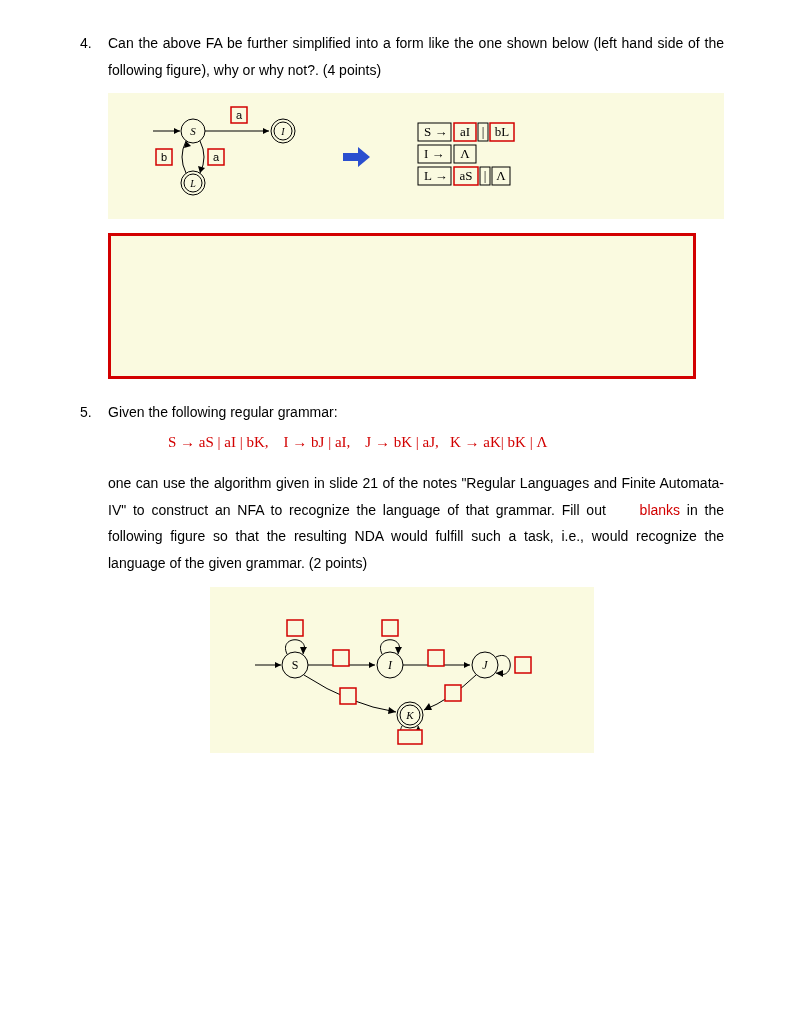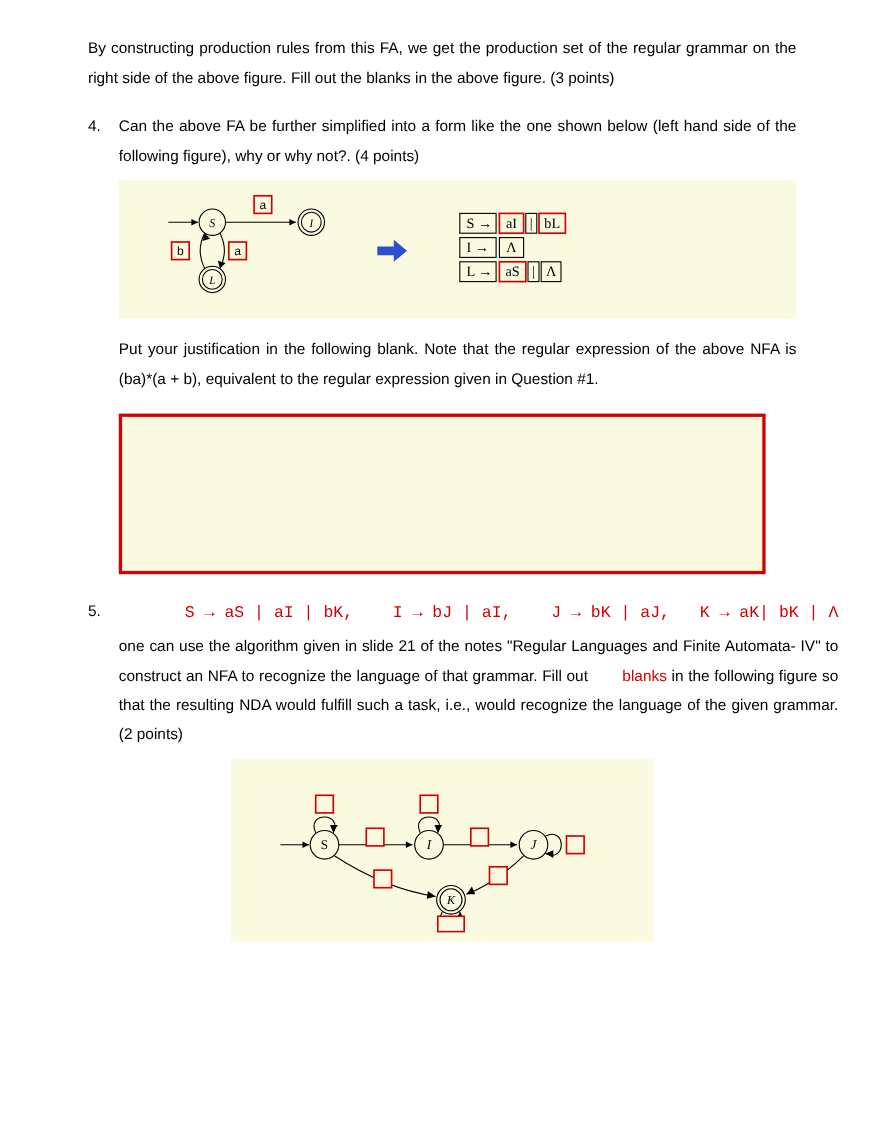--- a/index.html
+++ b/index.html
@@ -37,42 +37,41 @@
     padding: 8px 10px;
   }
   .answer-box {
     border: 3px solid #d20000;
     background: #fafae0;
     height: 140px;
     margin: 0 28px 20px 28px;
   }
   .red { color: #d20000; margin-left: 27px; }
   .grammar-rules {
-    margin: 2px 0 2px 60px;
+    margin: 2px 0 14px 60px;
     color: #d20000;
-    font-family: Liberation Mono, monospace;
+    font-family: Liberation Serif, serif;
     font-size: 15px;
     white-space: pre;
   }
   svg { display: block; }
   .redbox {
     fill: #fafae0;
     stroke: #d20000;
     stroke-width: 1.5;
   }
   .bluearrow {
     fill: #2a4fcf;
   }
 </style>
 </head>
 <body>
 
 <div class="page">
 
-  <div class="para">By constructing production rules from this FA, we get the production set of the regular grammar on the right side of the above figure. Fill out the blanks in the above figure. (3 points)</div>
 
   <div class="q-item">
     <div class="q-num">4.</div>
     <div class="q-body">Can the above FA be further simplified into a form like the one shown below (left hand side of the following figure), why or why not?.   (4 points)</div>
   </div>
 
   <div class="fig-wrap">
     <svg width="480" height="110" viewBox="0 0 480 110">
 
       <circle cx="75" cy="30" r="12" fill="#fafae0" stroke="#000" stroke-width="1"></circle>
@@ -130,27 +129,27 @@
         <rect x="336" y="66" width="24" height="18" class="redbox"></rect>
         <text x="348" y="79" text-anchor="middle">aS</text>
         <rect x="362" y="66" width="10" height="18" fill="#fafae0" stroke="#000" stroke-width="1"></rect>
         <text x="367" y="79" text-anchor="middle">|</text>
         <rect x="374" y="66" width="18" height="18" fill="#fafae0" stroke="#000" stroke-width="1"></rect>
         <text x="383" y="79" text-anchor="middle">Λ</text>
       </g>
     </svg>
   </div>
 
-  <div class="para" style="margin-left:28px;">Put your justification in the following blank. Note that the regular expression of the above NFA is (ba)*(a + b), equivalent to the regular expression given in Question #1.</div>
 
   <div class="answer-box"></div>
 
   <div class="q-item">
     <div class="q-num">5.</div>
     <div class="q-body">
+      <span>Given the following regular grammar:</span>
       <div class="grammar-rules">S → aS | aI | bK,    I → bJ | aI,    J → bK | aJ,   K → aK| bK | Λ</div>
       <span>one can use </span><span>the algorithm given in slide 21 of the notes "Regular Languages and Finite Automata- IV" to construct an NFA </span><span>to recognize the language of that grammar. Fill out </span><span class="red">blanks</span><span> in the following figure so that the resulting NDA would fulfill such a task, i.e., would recognize the language of the given grammar.   (2 points)</span>
     </div>
   </div>
 
   <div class="fig-wrap" style="margin-left:130px;margin-right:130px;">
     <svg width="360" height="150" viewBox="0 0 360 150">
 
       <circle cx="75" cy="70" r="13" fill="#fafae0" stroke="#000" stroke-width="1"></circle>
       <text x="75" y="74" text-anchor="middle" font-size="12" font-family="Times">S</text>

